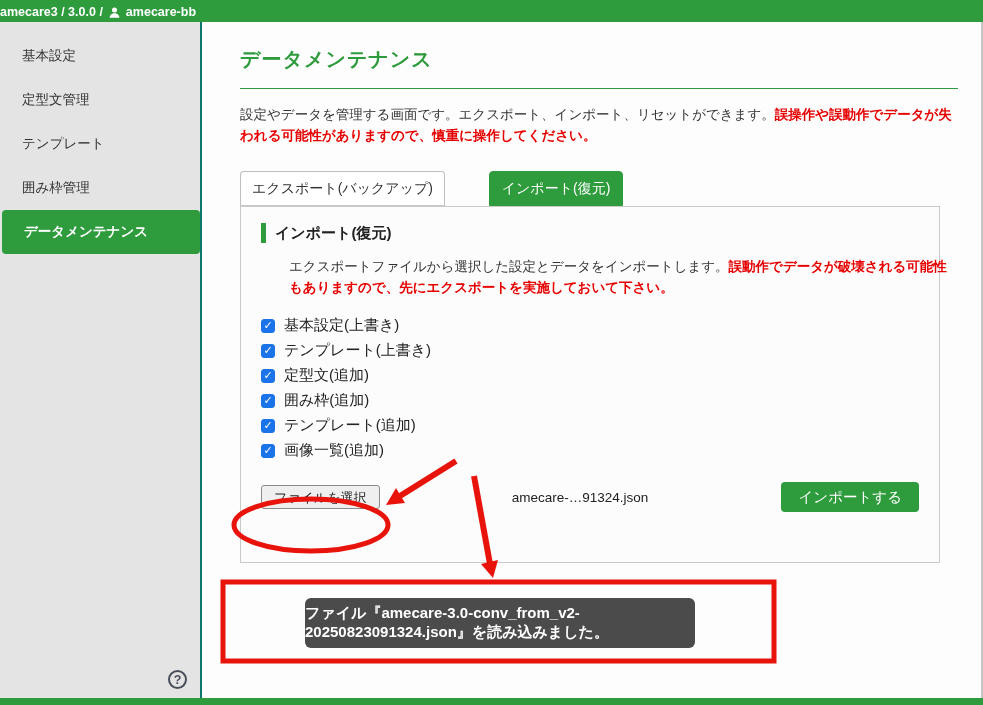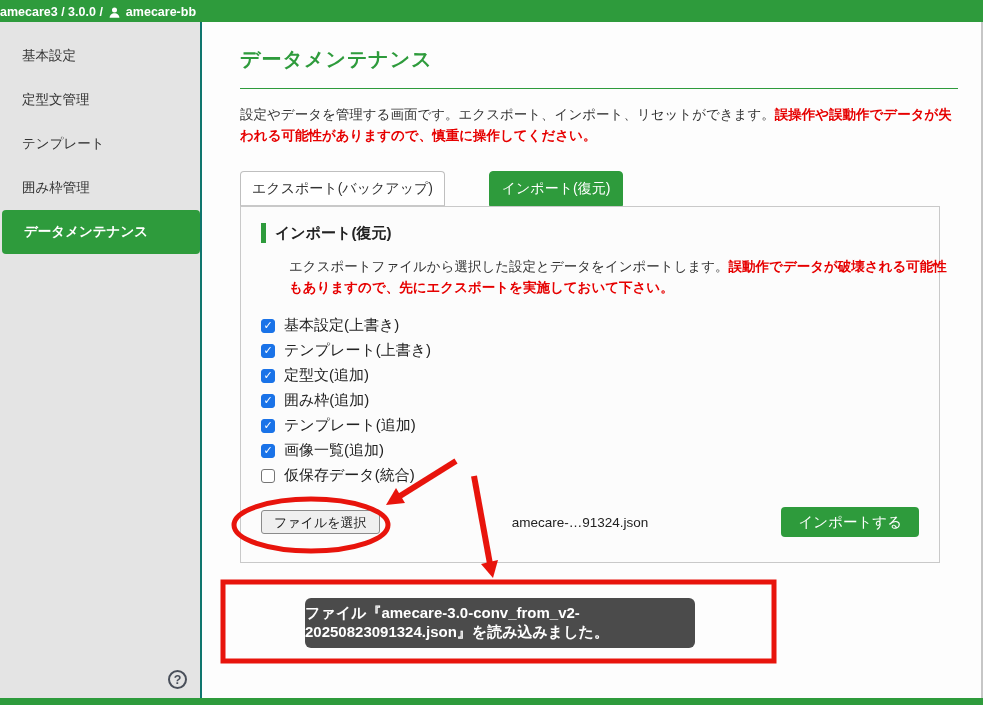--- a/index.html
+++ b/index.html
@@ -138,24 +138,20 @@
               <span class="tick">✓</span>
             </span>
           <span class="cb-label">テンプレート(追加)</span>
         </div>
         <div class="cb-row">
           <span class="cb checked">
               <span class="tick">✓</span>
             </span>
           <span class="cb-label">画像一覧(追加)</span>
         </div>
-        <div class="cb-row">
-          <span class="cb unchecked"></span>
-          <span class="cb-label">仮保存データ(統合)</span>
-        </div>
       </div>
 
       <div class="file-row">
         <button class="file-btn">ファイルを選択</button>
         <span class="file-name">amecare-…91324.json</span>
         <button class="import-btn">インポートする</button>
       </div>
     </div>
   </div>
 

